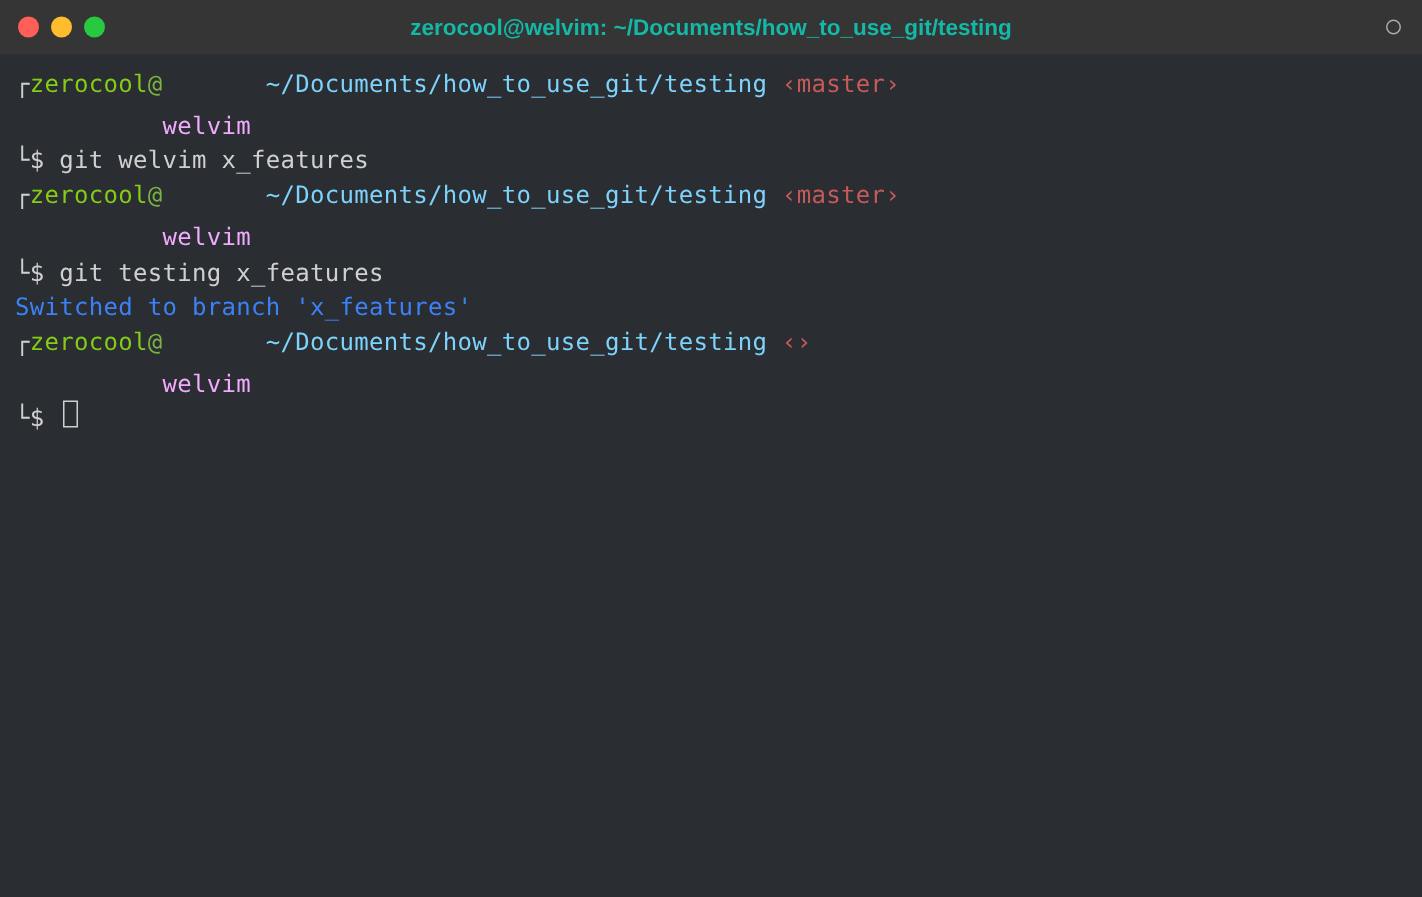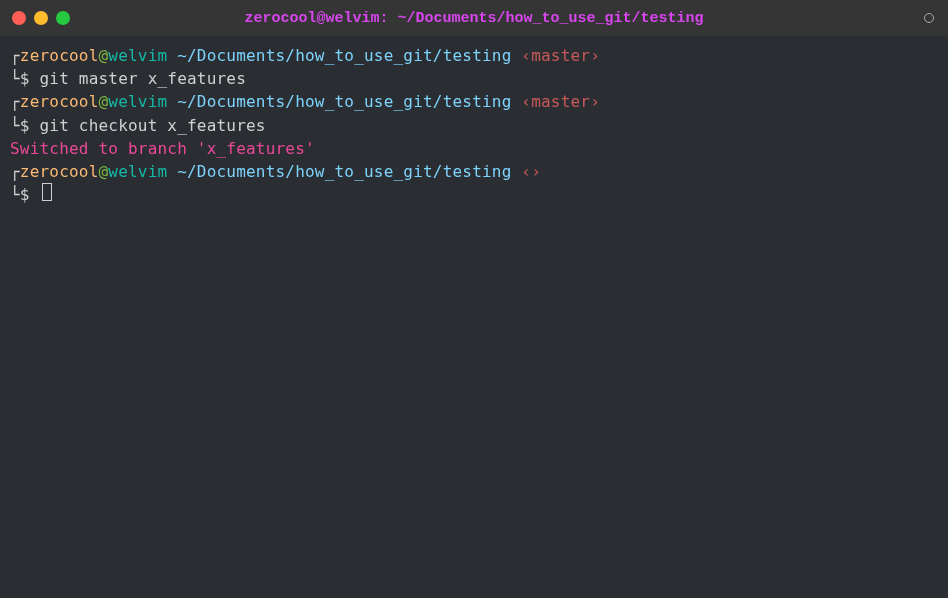--- a/index.html
+++ b/index.html
@@ -40,22 +40,22 @@
       height: 14px;
       border-radius: 50%;
     }
     .light-close { background: #ff5f56; }
     .light-min { background: #ffbd2e; }
     .light-max { background: #27c93f; }
     .title {
       position: absolute;
       left: 50%;
       transform: translateX(-50%);
-      color: #d946ef;
-      font-family: Liberation Mono, monospace;
+      color: #14b8a6;
+      font-family: Liberation Sans, sans-serif;
       font-size: 15px;
       font-weight: bold;
     }
     .title-ring {
       position: absolute;
       right: 14px;
       width: 10px;
       height: 10px;
       border: 1.5px solid #aaa;
       border-radius: 50%;
@@ -70,28 +70,28 @@
     }
     .line {
       display: flex;
       flex-wrap: wrap;
       white-space: pre;
     }
     .prompt-corner {
       color: #d0d0d0;
       display: inline-block;
     }
-    .user { color: #fdba74; }
+    .user { color: #84cc16; }
     .at { color: #7cb342; }
-    .host { color: #14b8a6; }
+    .host { color: #f0abfc; margin-top: 28px; }
     .path { color: #7dd3fc; }
     .branch { color: #c75a5a; }
     .dollar { color: #d0d0d0; }
     .cmd { color: #d0d0d0; }
-    .output { color: #ec4899; }
+    .output { color: #3b82f6; }
     .cursor {
       display: inline-block;
       width: 10px;
       height: 18px;
       border: 1.5px solid #d0d0d0;
       margin-left: 2px;
       vertical-align: text-bottom;
     }
   </style>
 </head>
@@ -108,29 +108,29 @@
     <div class="title-ring"></div>
   </div>
 
   <div class="terminal">
 
     <div class="line">
       <span class="prompt-corner">┌</span><span class="user">zerocool</span><span class="at">@</span><span class="host">welvim</span><span class="path"> ~/Documents/how_to_use_git/testing</span><span class="branch"> ‹</span><span class="branch">master</span><span class="branch">›</span>
     </div>
 
     <div class="line">
-      <span class="prompt-corner">└</span><span class="dollar">$ </span><span class="cmd">git master x_features</span>
+      <span class="prompt-corner">└</span><span class="dollar">$ </span><span class="cmd">git welvim x_features</span>
     </div>
 
     <div class="line">
       <span class="prompt-corner">┌</span><span class="user">zerocool</span><span class="at">@</span><span class="host">welvim</span><span class="path"> ~/Documents/how_to_use_git/testing</span><span class="branch"> ‹</span><span class="branch">master</span><span class="branch">›</span>
     </div>
 
     <div class="line">
-      <span class="prompt-corner">└</span><span class="dollar">$ </span><span class="cmd">git checkout x_features</span>
+      <span class="prompt-corner">└</span><span class="dollar">$ </span><span class="cmd">git testing x_features</span>
     </div>
 
     <div class="line">
       <span class="output">Switched to branch 'x_features'</span>
     </div>
 
     <div class="line">
       <span class="prompt-corner">┌</span><span class="user">zerocool</span><span class="at">@</span><span class="host">welvim</span><span class="path"> ~/Documents/how_to_use_git/testing</span><span class="branch"> ‹</span><span class="branch">›</span>
     </div>
 

